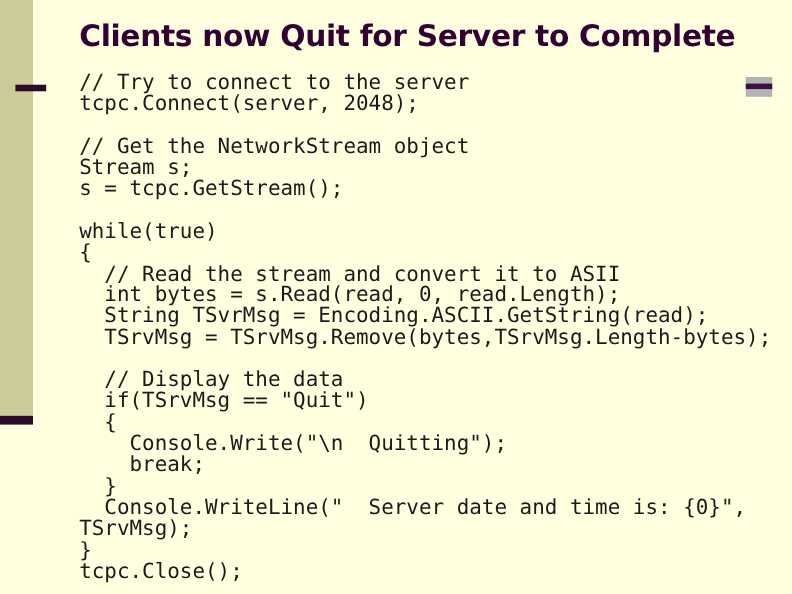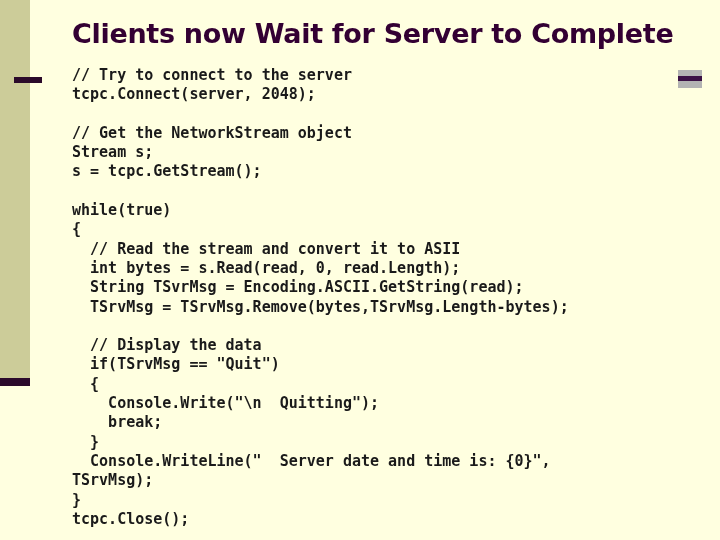--- a/index.html
+++ b/index.html
@@ -78,42 +78,41 @@
     white-space: nowrap;
   }
 
   
   #code-body {
     position: absolute;
     left: 72px;
     top: 66px;
     width: 620px;
     font-family: "DejaVu Sans Mono", monospace;
-    font-size: 15px;
+    font-size: 19px;
     line-height: 19.3px;
     color: #1a1a1a;
     white-space: pre;
-    font-weight: bold;
   }
   .code-line {
     white-space: pre;
     min-height: 19.3px;
   }
   .code-line.blank {
     height: 19.3px;
   }
 </style>
 </head>
 <body>
 
 <div id="slide">
 
   <div id="left-accent-bar"></div>
   <div id="left-accent-bar-cap"></div>
   <div id="title-dash"></div>
   <div id="corner-mark"></div>
   <div id="corner-mark-stripe"></div>
 
-  <div id="slide-title">Clients now Wait for Server to Complete</div>
+  <div id="slide-title">Clients now Quit for Server to Complete</div>
 
   <div id="code-body"><div class="code-line">// Try to connect to the server</div><div class="code-line">tcpc.Connect(server, 2048);</div><div class="code-line blank">&nbsp;</div><div class="code-line">// Get the NetworkStream object</div><div class="code-line">Stream s;</div><div class="code-line">s = tcpc.GetStream();</div><div class="code-line blank">&nbsp;</div><div class="code-line">while(true)</div><div class="code-line">{</div><div class="code-line">  // Read the stream and convert it to ASII</div><div class="code-line">  int bytes = s.Read(read, 0, read.Length);</div><div class="code-line">  String TSvrMsg = Encoding.ASCII.GetString(read);</div><div class="code-line">  TSrvMsg = TSrvMsg.Remove(bytes,TSrvMsg.Length-bytes);</div><div class="code-line blank">&nbsp;</div><div class="code-line">  // Display the data</div><div class="code-line">  if(TSrvMsg == "Quit")</div><div class="code-line">  {</div><div class="code-line">    Console.Write("\n  Quitting");</div><div class="code-line">    break;</div><div class="code-line">  }</div><div class="code-line">  Console.WriteLine("  Server date and time is: {0}",</div><div class="code-line">TSrvMsg);</div><div class="code-line">}</div><div class="code-line">tcpc.Close();</div></div>
 
 </div>
 
 </body></html>

